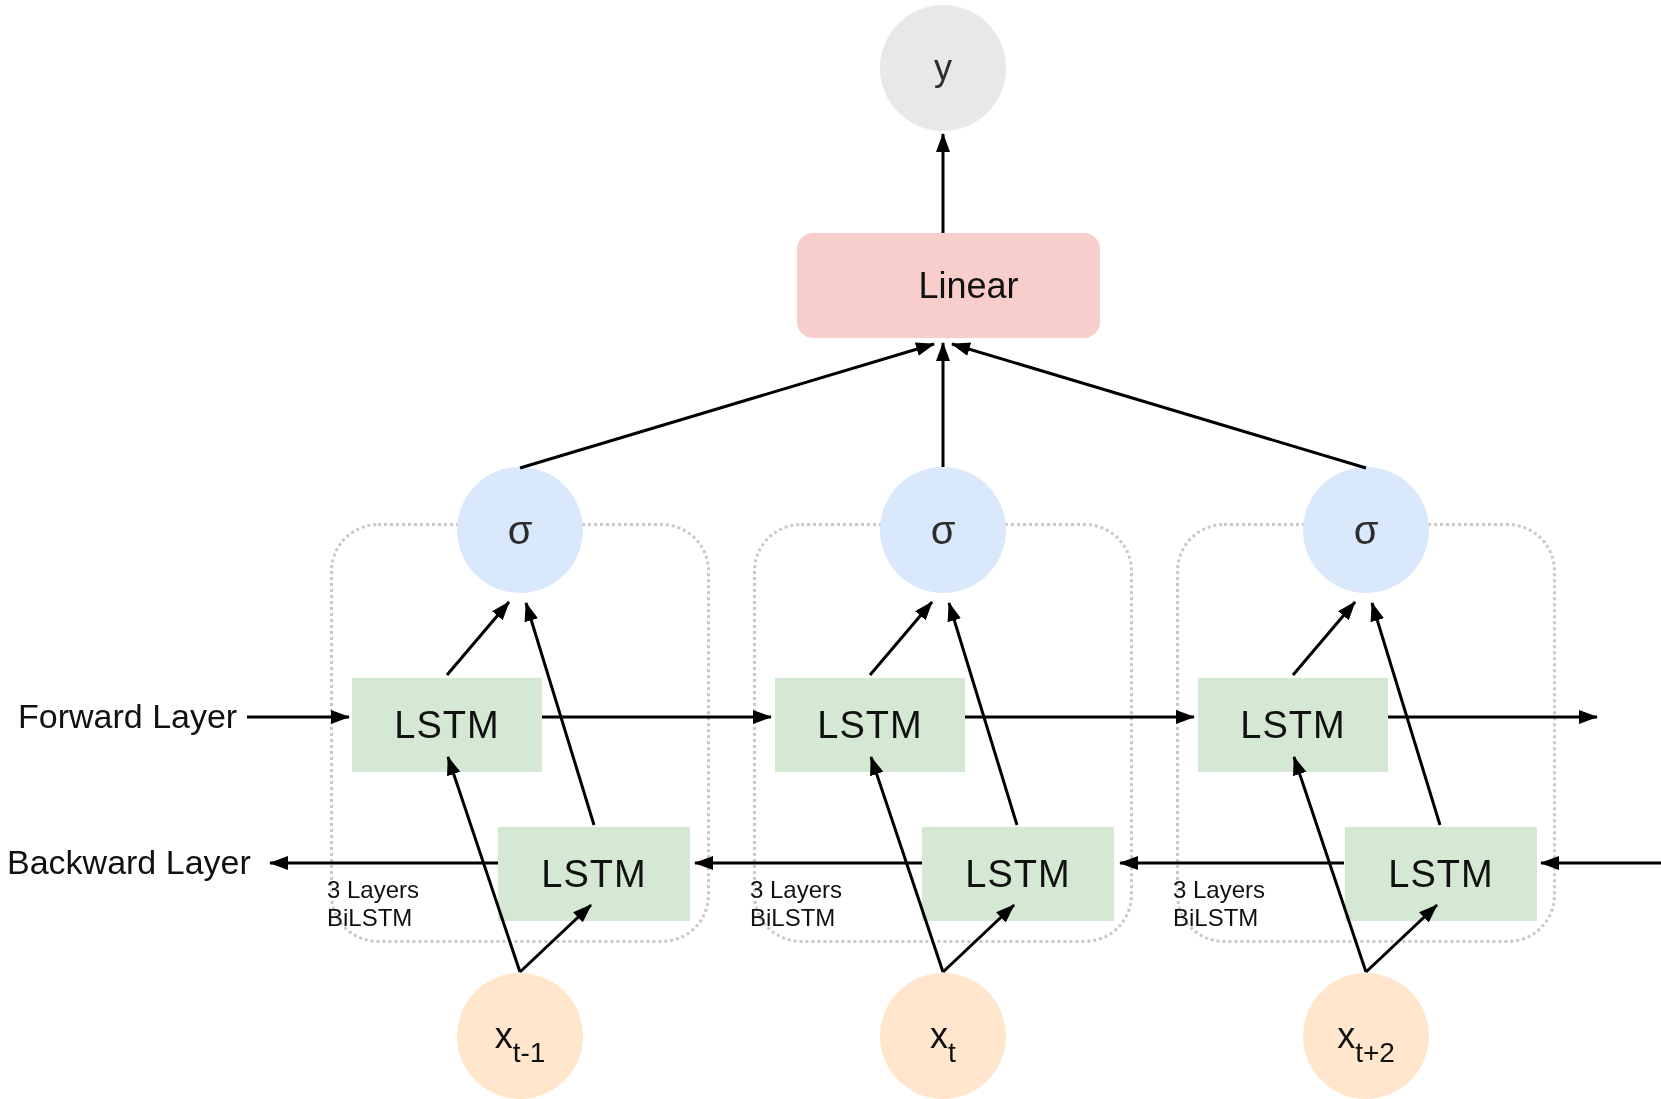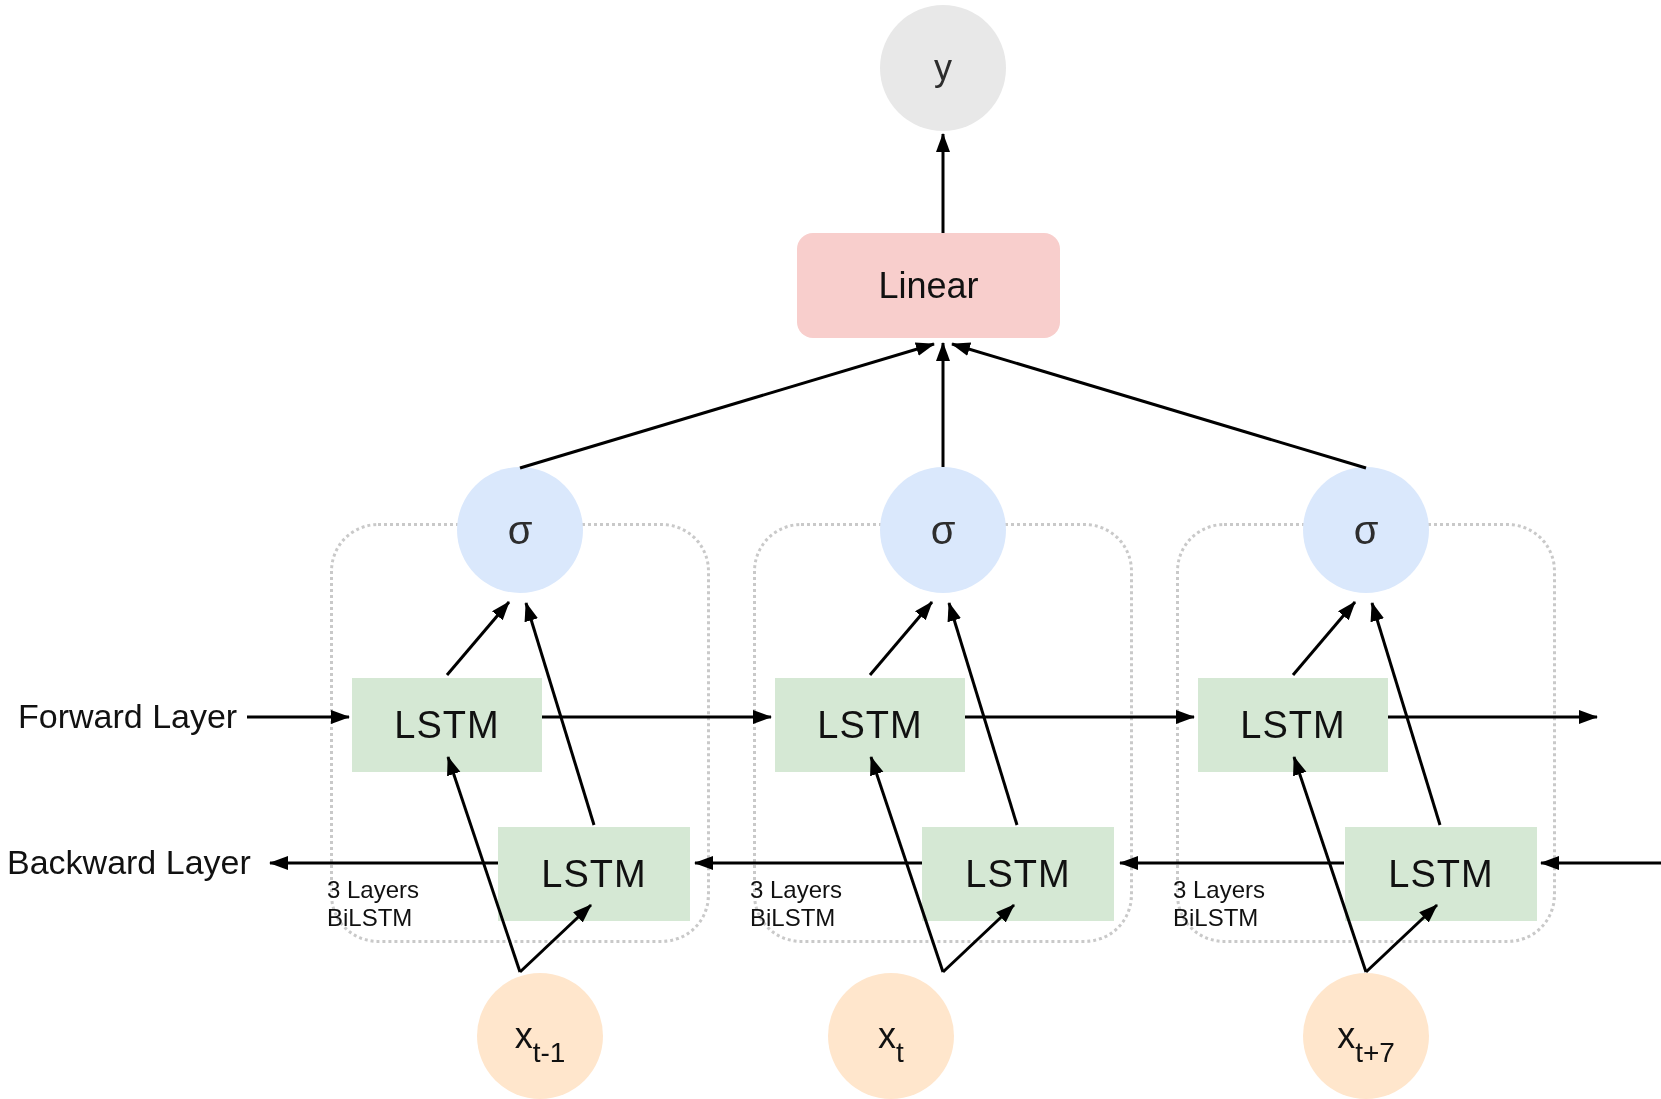--- a/index.html
+++ b/index.html
@@ -4,21 +4,21 @@
 <style>
   html,body{margin:0;padding:0;background:#ffffff;}
   #canvas{
     position:relative;width:1661px;height:1099px;background:#ffffff;
     font-family:"Liberation Sans","DejaVu Sans",sans-serif;color:#111;
     overflow:hidden;
   }
   .node{position:absolute;display:flex;align-items:center;justify-content:center;}
   .circle{border-radius:50%;}
   .out-circle{left:880px;top:5px;width:126px;height:126px;background:#e8e8e8;font-size:36px;color:#2d2d2d;z-index:2;}
-  .linear-box{left:797px;top:233px;width:263px;height:105px;background:#f8cecc;border-radius:16px;font-size:36px;z-index:2;}
+  .linear-box{left:797px;top:233px;width:263px;height:105px;background:#f8cecc;border-radius:16px;font-size:36px;z-index:2;padding-left:40px;}
   .sigma{top:467px;width:126px;height:126px;background:#dae8fc;font-size:40px;color:#2d2d2d;z-index:2;}
   .lstm{height:94px;background:#d5e8d4;font-size:38px;letter-spacing:1px;z-index:2;}
   .fwd{top:678px;width:190px;}
   .bwd{top:827px;width:192px;}
   .frame{position:absolute;top:523px;width:374px;height:414px;border:3px dotted #c9c9c9;border-radius:48px;z-index:1;}
   .input-circle{top:973px;width:126px;height:126px;background:#ffe6cc;font-size:36px;z-index:2;}
   .input-circle sub{font-size:28px;line-height:0;position:relative;top:6px;}
   .caption{position:absolute;top:876px;width:150px;text-align:left;font-size:24px;line-height:1.17;z-index:3;}
   .side-label{position:absolute;font-size:34px;white-space:nowrap;z-index:3;}
   .fwd-label{left:18px;top:697px;}
@@ -131,26 +131,26 @@
   </div>
   <div class="caption" style="left:750px">
     <div>3 Layers</div>
     <div>BiLSTM</div>
   </div>
   <div class="caption" style="left:1173px">
     <div>3 Layers</div>
     <div>BiLSTM</div>
   </div>
 
-  <div class="node circle input-circle" style="left:477px">
+  <div class="node circle input-circle" style="left:457px">
     <span><span>x</span><sub>t-1</sub></span>
   </div>
-  <div class="node circle input-circle" style="left:828px">
+  <div class="node circle input-circle" style="left:880px">
     <span><span>x</span><sub>t</sub></span>
   </div>
   <div class="node circle input-circle" style="left:1303px">
-    <span><span>x</span><sub>t+7</sub></span>
+    <span><span>x</span><sub>t+2</sub></span>
   </div>
 
   <div class="side-label fwd-label">Forward Layer</div>
   <div class="side-label bwd-label">Backward Layer</div>
 
 </div>
 
 </body></html>

